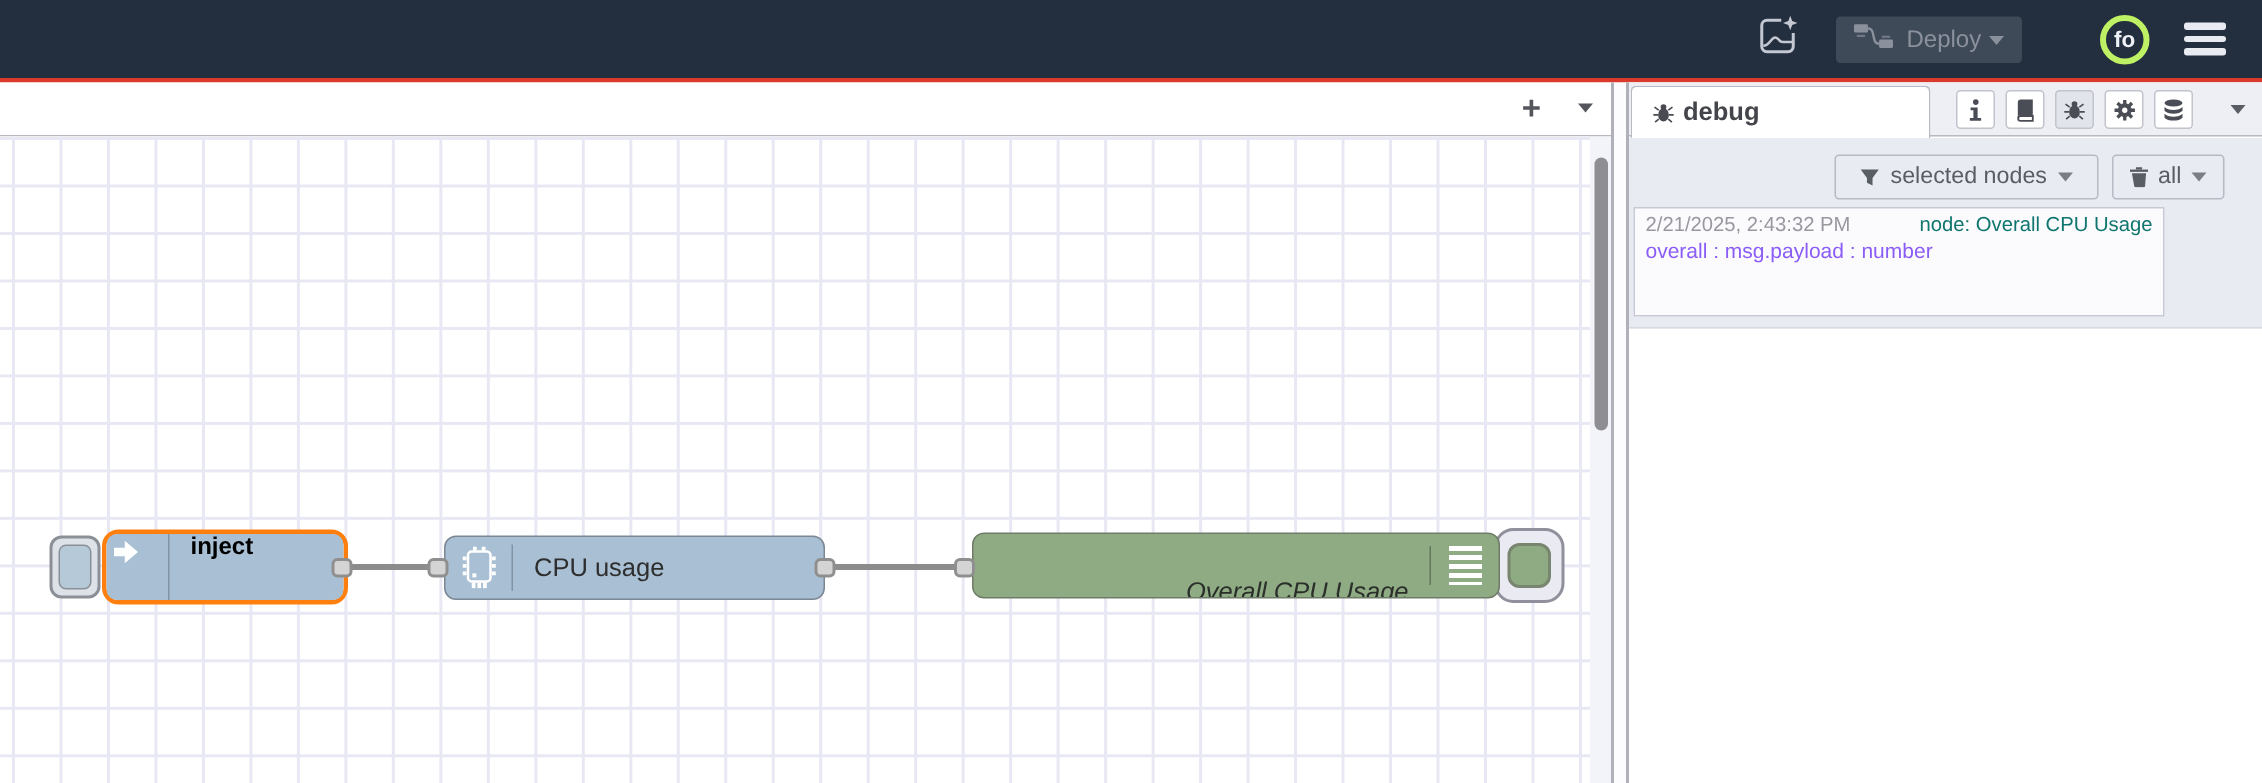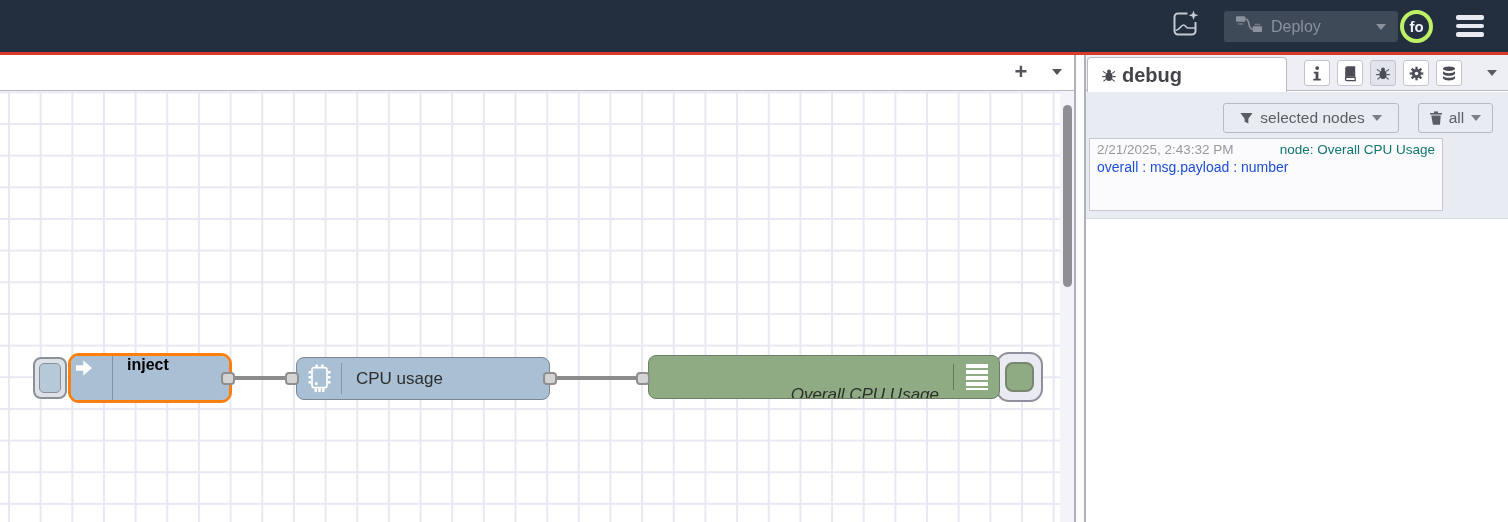--- a/index.html
+++ b/index.html
@@ -3,21 +3,21 @@
 <meta charset="utf-8">
 <style>
   * { box-sizing: border-box; margin: 0; padding: 0; }
   body { font-family: "Liberation Sans", sans-serif; background: #fff; }
   .app { position: relative; width: 1508px; height: 522px; overflow: hidden; background: #fff; }
 
   
   .header { position: absolute; top: 0; left: 0; width: 1508px; height: 52px; background: #232e3f; }
   .assistant-btn { position: absolute; left: 1168px; top: 9px; width: 34px; height: 34px;
     display: flex; align-items: center; justify-content: center; color: #c3c8d2; cursor: pointer; }
-  .deploy-btn { position: absolute; left: 1224px; top: 11px; width: 174px; height: 31px;
+  .deploy-btn { position: absolute; left: 1224px; top: 11px; width: 124px; height: 31px;
     background: #3f4a59; border-radius: 3px; color: #8b919c; display: flex; align-items: center;
     padding: 0 12px; font-size: 16px; cursor: default; }
   .deploy-btn .deploy-label { margin-left: 9px; }
   .deploy-btn .caret { margin-left: auto; }
   .avatar { position: absolute; left: 1400px; top: 10px; width: 33px; height: 33px; border: 4px solid #bef264;
     border-radius: 50%; color: #eef1f5; font-size: 15px; font-weight: bold; display: flex;
     align-items: center; justify-content: center; cursor: pointer; }
   .menu-btn { position: absolute; left: 1456px; top: 15px; width: 28px; height: 22px;
     display: flex; flex-direction: column; justify-content: space-between; cursor: pointer; }
   .menu-btn i { display: block; width: 28px; height: 4.5px; background: #e8ecf2; border-radius: 2px; }
@@ -80,44 +80,44 @@
 
   .splitter { position: absolute; left: 1074px; top: 55px; width: 12px; height: 467px; background: #fcfcfe;
     border-left: 2px solid #b0b1b8; border-right: 2px solid #b0b1b8; cursor: col-resize; }
 
   
   .sidebar { position: absolute; left: 1086px; top: 55px; width: 422px; height: 467px; background: #fff; }
   .side-band { position: relative; height: 36px; background: #edeff4; border-bottom: 1px solid #b9bac1; }
   .debug-tab { position: absolute; left: 1px; top: 2px; width: 200px; height: 35px; background: #fff;
     border: 1px solid #b9bac1; border-bottom: none; border-radius: 4px 4px 0 0; z-index: 2;
     display: flex; align-items: center; padding-left: 13px; gap: 5px; cursor: pointer; }
-  .debug-tab .tab-label { font-size: 20px; font-weight: bold; color: #43454a; }
+  .debug-tab .tab-label { font-size: 17px; font-weight: bold; color: #43454a; }
   .debug-tab svg { color: #4a4a52; }
   .tools { position: absolute; left: 218px; top: 5px; display: flex; gap: 7px; }
   .tool-btn { width: 26px; height: 26px; background: #fff; border: 1px solid #c2c3cc; border-radius: 3px;
     color: #4b4d56; display: flex; align-items: center; justify-content: center; cursor: pointer; }
   .tool-btn.active { background: #e2e4ec; }
   .panel-caret { position: absolute; left: 394px; top: 6px; width: 24px; height: 24px; color: #5a5c63;
     display: flex; align-items: center; justify-content: center; cursor: pointer; }
 
   .debug-panel { position: absolute; left: 0; top: 37px; width: 422px; height: 127px; background: #e9ebf2;
     border-bottom: 1px solid #d8dae2; padding-left: 19px; }
   .pill-btn { position: absolute; top: 11px; height: 30px; border: 1.5px solid #b7b9c4; border-radius: 3px;
     background: transparent; color: #595d64; font-size: 15.5px; display: flex; align-items: center;
     justify-content: center; gap: 7px; cursor: pointer; font-family: "Liberation Sans", sans-serif; }
   .filter-btn { left: 137px; width: 176px; }
-  .clear-btn { left: 332px; width: 75px; }
+  .clear-btn { left: 322px; width: 75px; }
   .pill-btn .caret { border-top-color: #7b7e87; }
 
   .dbg-msg { position: absolute; left: 3px; top: 46px; width: 354px; height: 73px; background: #fbfbfe;
     border: 1px solid #c6c8d4; padding: 3px 7px 0 7px; }
   .dbg-meta { display: flex; justify-content: space-between; gap: 8px; font-size: 13.5px; }
   .dbg-ts { color: #98999f; }
   .dbg-src { color: #0f766e; }
-  .dbg-prop { margin-top: 2px; font-size: 14px; color: #1d4ed8; }
+  .dbg-prop { margin-top: 2px; font-size: 14px; color: #8b5cf6; }
   .dbg-val { margin-top: 3px; padding-left: 4px; font-size: 15px; color: #2626d4;
     font-family: "DejaVu Sans Mono", monospace; }
 
   .caret { display: inline-block; width: 0; height: 0; border-left: 5px solid transparent;
     border-right: 5px solid transparent; border-top: 6px solid currentColor; }
 </style>
 </head>
 <body>
 
 <div class="app">

